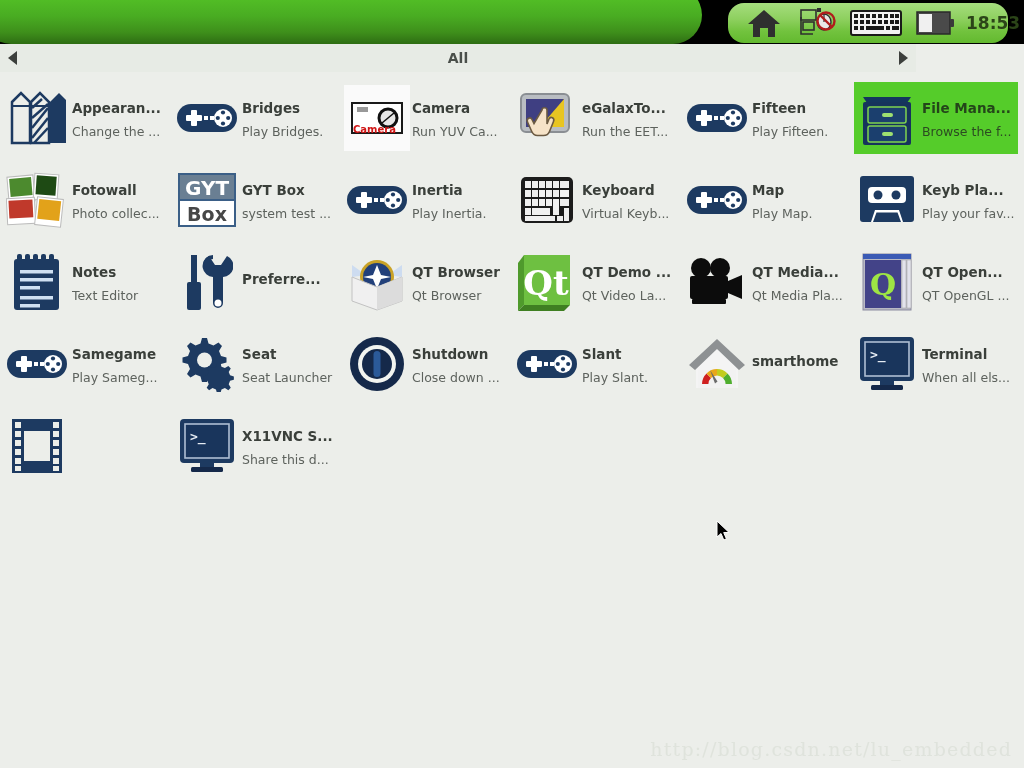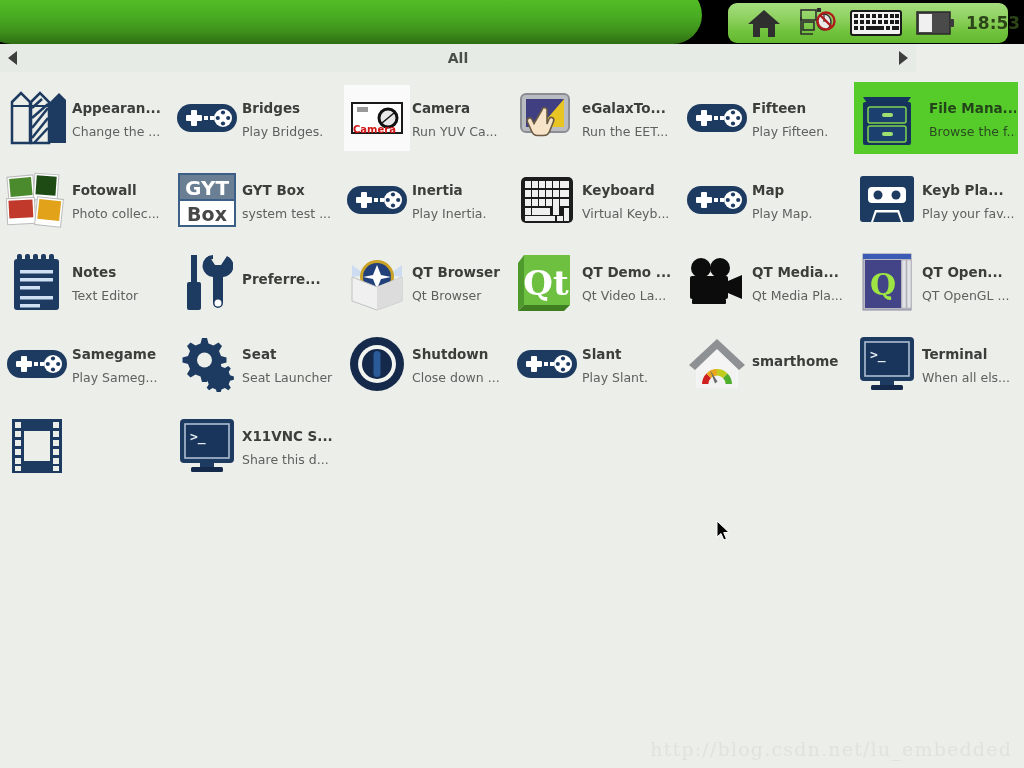--- a/index.html
+++ b/index.html
@@ -27,21 +27,21 @@
     font-size: 25px; font-weight: bold;
     color: #e9f1e5;
     letter-spacing: 0.2px;
     margin-top: 32px;
   }
 
   
   .tray {
     position: absolute; right: 16px; top: 3px;
     width: 280px; height: 40px;
-    border-radius: 9px;
+    border-radius: 16px;
     background: linear-gradient(to bottom, #a6dd7e 0%, #8ed05f 40%, #72c33e 70%, #63b92f 100%);
     display: flex; align-items: center;
   }
   .tray-icon { position: relative; height: 32px; display: flex; align-items: center; justify-content: center; }
   .tray-clock {
     font-size: 17px; font-weight: bold; color: #2b4418;
     margin-left: 10px; font-family: "DejaVu Sans", "Liberation Sans", sans-serif;
   }
 
   
@@ -64,21 +64,21 @@
     position: absolute; left: 0; top: 72px;
     width: 1024px; height: 696px;
     background: #eceeea;
   }
   .cell {
     position: absolute;
     width: 164px; height: 72px;
     display: flex; align-items: center;
     cursor: pointer;
   }
-  .cell.selected { background: #55cc2a; gap: 7px; }
+  .cell.selected { background: #55cc2a; }
   .cell-icon {
     width: 66px; height: 66px;
     flex: 0 0 66px;
     display: flex; align-items: center; justify-content: center;
     position: relative;
   }
   .cell-text {
     flex: 1 1 auto; min-width: 0;
     padding-left: 2px; padding-right: 2px;
     display: flex; flex-direction: column; justify-content: center;

